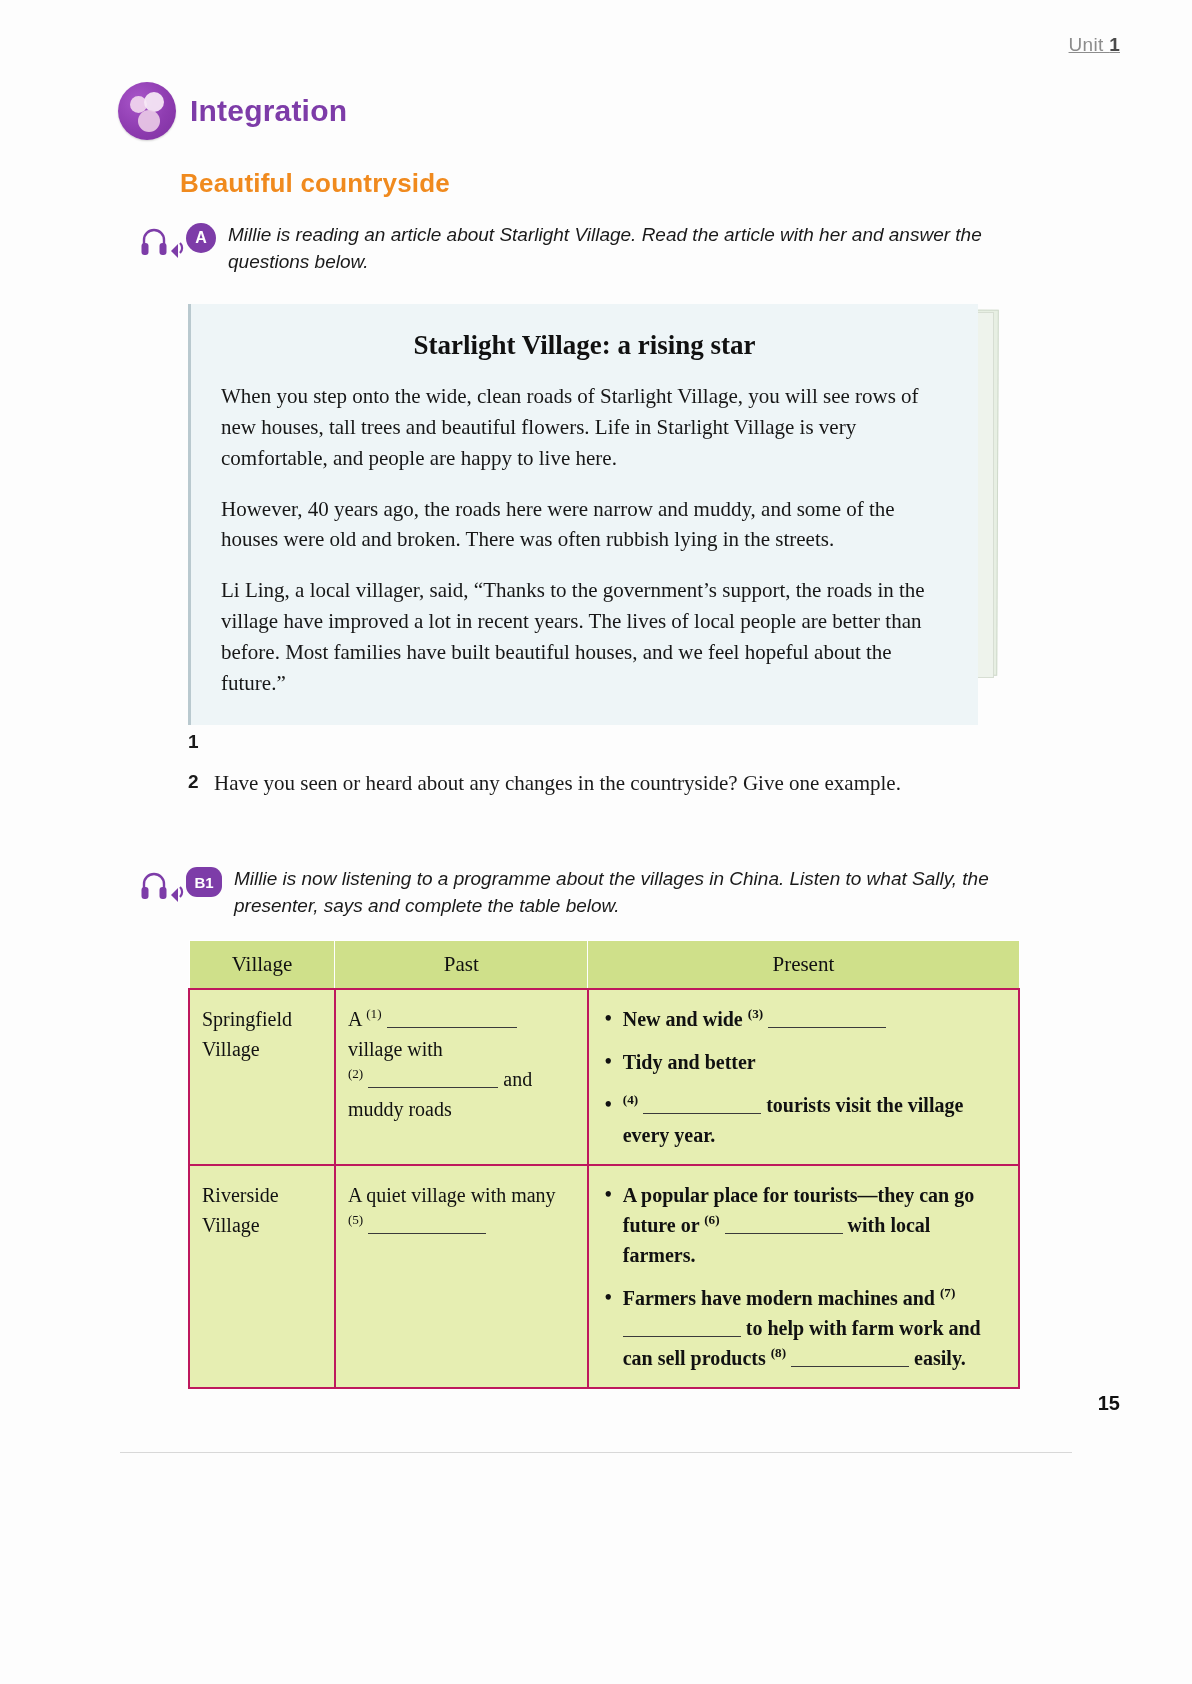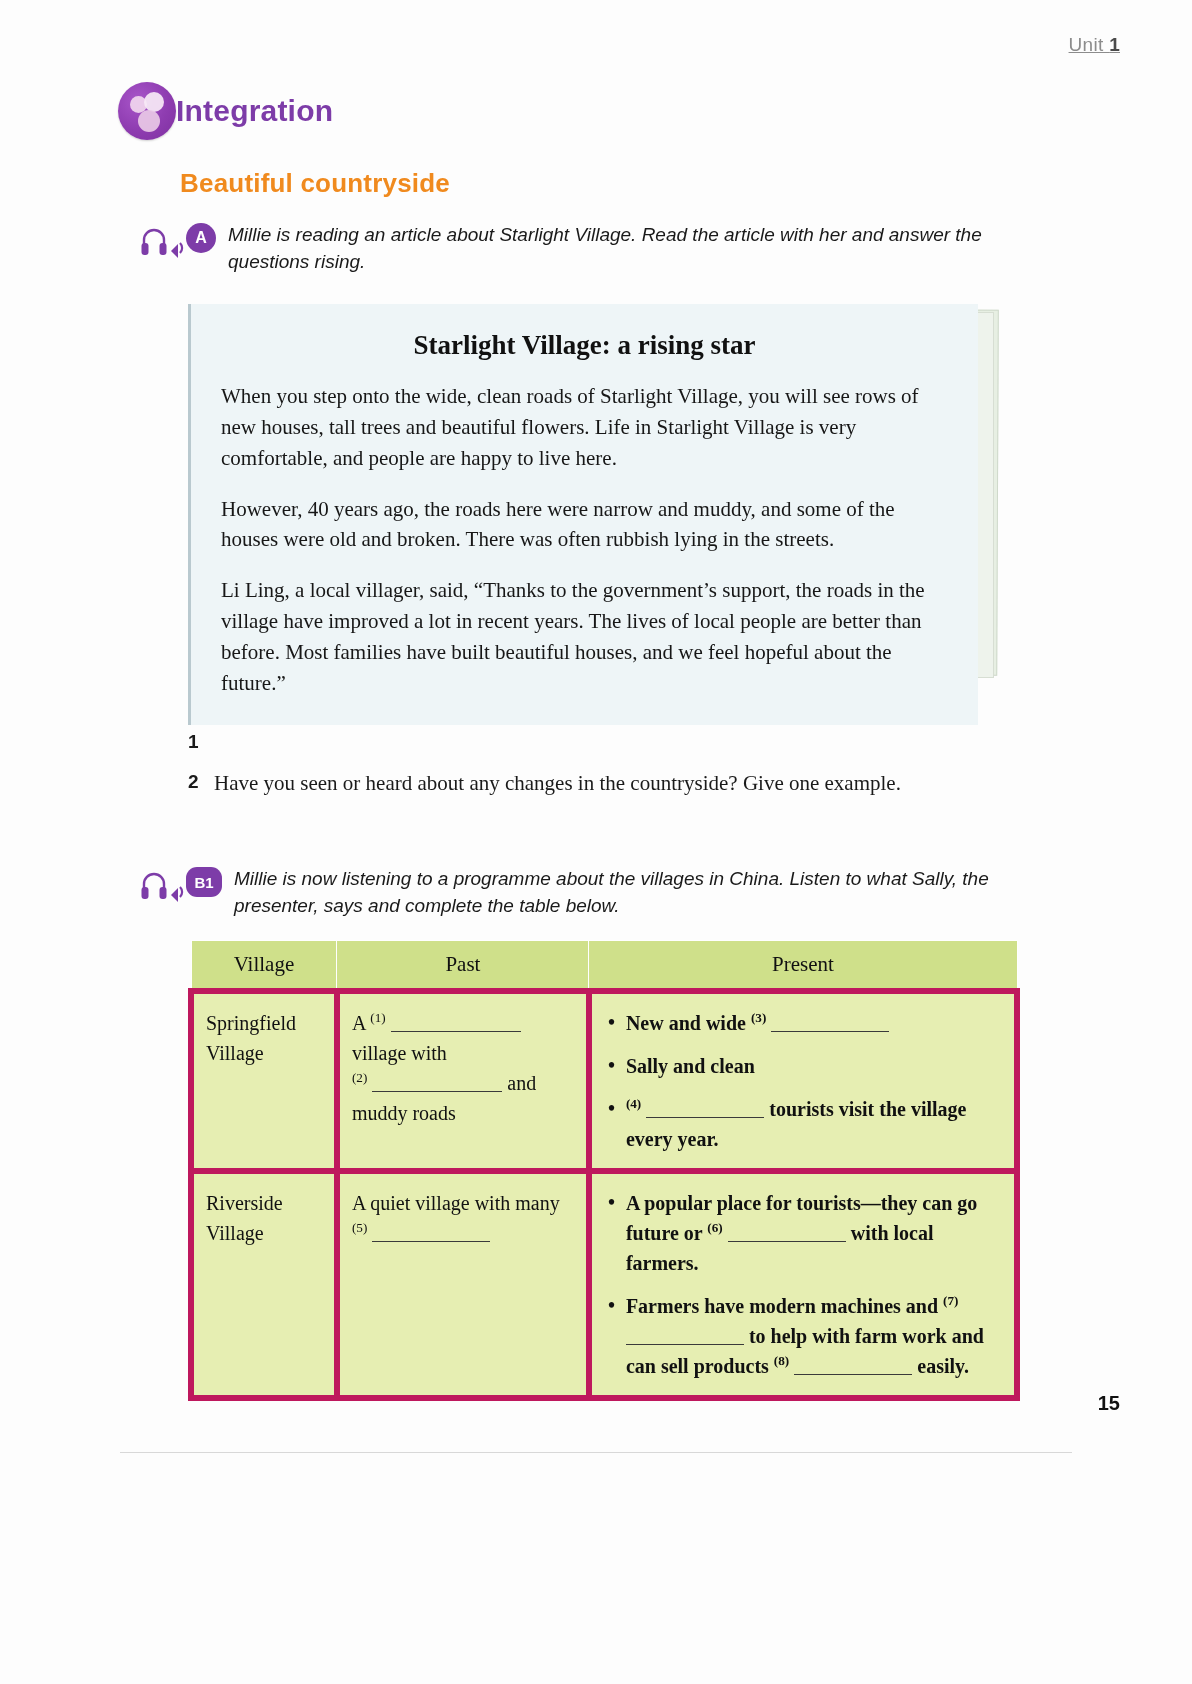--- a/index.html
+++ b/index.html
@@ -38,20 +38,21 @@
     color: #4a4a4a;
     font-weight: bold;
   }
 
   .integration-row {
     position: absolute;
     left: 118px;
     top: 82px;
     display: flex;
     align-items: center;
+    gap: 14px;
   }
   .int-badge {
     width: 58px; height: 58px;
     border-radius: 50%;
     background: radial-gradient(circle at 35% 32%, #a855c9 0%, #8e3cb0 55%, #7e2fa0 100%);
     position: relative;
     box-shadow: 0 1px 2px rgba(0,0,0,.18);
   }
   .int-badge .b1, .int-badge .b2, .int-badge .b3 {
     position: absolute;
@@ -214,21 +215,21 @@
   .tbl th {
     background: #cfe08a;
     border: 1px solid #ffffff;
     font-weight: normal;
     padding: 11px 6px;
     font-size: 21px;
     color: #111;
   }
   .tbl td {
     background: #e6eeb2;
-    border: 6px solid #be185d;
+    border: 2px solid #be185d;
     vertical-align: top;
     padding: 14px 12px;
     line-height: 1.5;
     color: #111;
   }
   .col-village { width: 136px; }
   .col-past { width: 250px; }
   .col-present { width: 446px; }
 
   .blank {
@@ -303,21 +304,21 @@
     <div class="headphone">
       <svg width="46" height="34" viewBox="0 0 46 34">
         <path d="M4 22 V16 a10 10 0 0 1 20 0 V22" fill="none" stroke="#7d3ca8" stroke-width="2.4"></path>
         <rect x="1.5" y="19" width="7" height="12" rx="3" fill="#7d3ca8"></rect>
         <rect x="19.5" y="19" width="7" height="12" rx="3" fill="#7d3ca8"></rect>
         <path d="M31 27 l7-7 v14 z" fill="#7d3ca8"></path>
         <path d="M40 19 a7 7 0 0 1 0 10" fill="none" stroke="#7d3ca8" stroke-width="2.2"></path>
       </svg>
     </div>
     <div class="task-letter">A</div>
-    <div class="task-text">Millie is reading an article about Starlight Village. Read the article with her and answer the questions rising.</div>
+    <div class="task-text">Millie is reading an article about Starlight Village. Read the article with her and answer the questions below.</div>
   </div>
 
   <div class="article-wrap">
     <div class="paper-edge"></div>
     <div class="paper-edge2"></div>
     <div class="article">
       <h2>Starlight Village: a rising star</h2>
       <p>When you step onto the wide, clean roads of Starlight Village, you will see rows of new houses, tall trees and beautiful flowers. Life in Starlight Village is very comfortable, and people are happy to live here.</p>
       <p>However, 40 years ago, the roads here were narrow and muddy, and some of the houses were old and broken. There was often rubbish lying in the streets.</p>
       <p>Li Ling, a local villager, said, “Thanks to the government’s support, the roads in the village have improved a lot in recent years. The lives of local people are better than before. Most families have built beautiful houses, and we feel hopeful about the future.”</p>
@@ -371,21 +372,21 @@
           <span>and muddy roads</span>
         </td>
         <td>
           <ul class="bul">
             <li>
               <span>New and wide</span>
               <sup>(3)</sup>
               <span class="blank short"></span>
             </li>
             <li>
-              <span>Sally and clean</span>
+              <span>Tidy and better</span>
             </li>
             <li>
               <sup>(4)</sup>
               <span class="blank short"></span>
               <span>tourists visit the village every year.</span>
             </li>
           </ul>
         </td>
       </tr>
       <tr>

